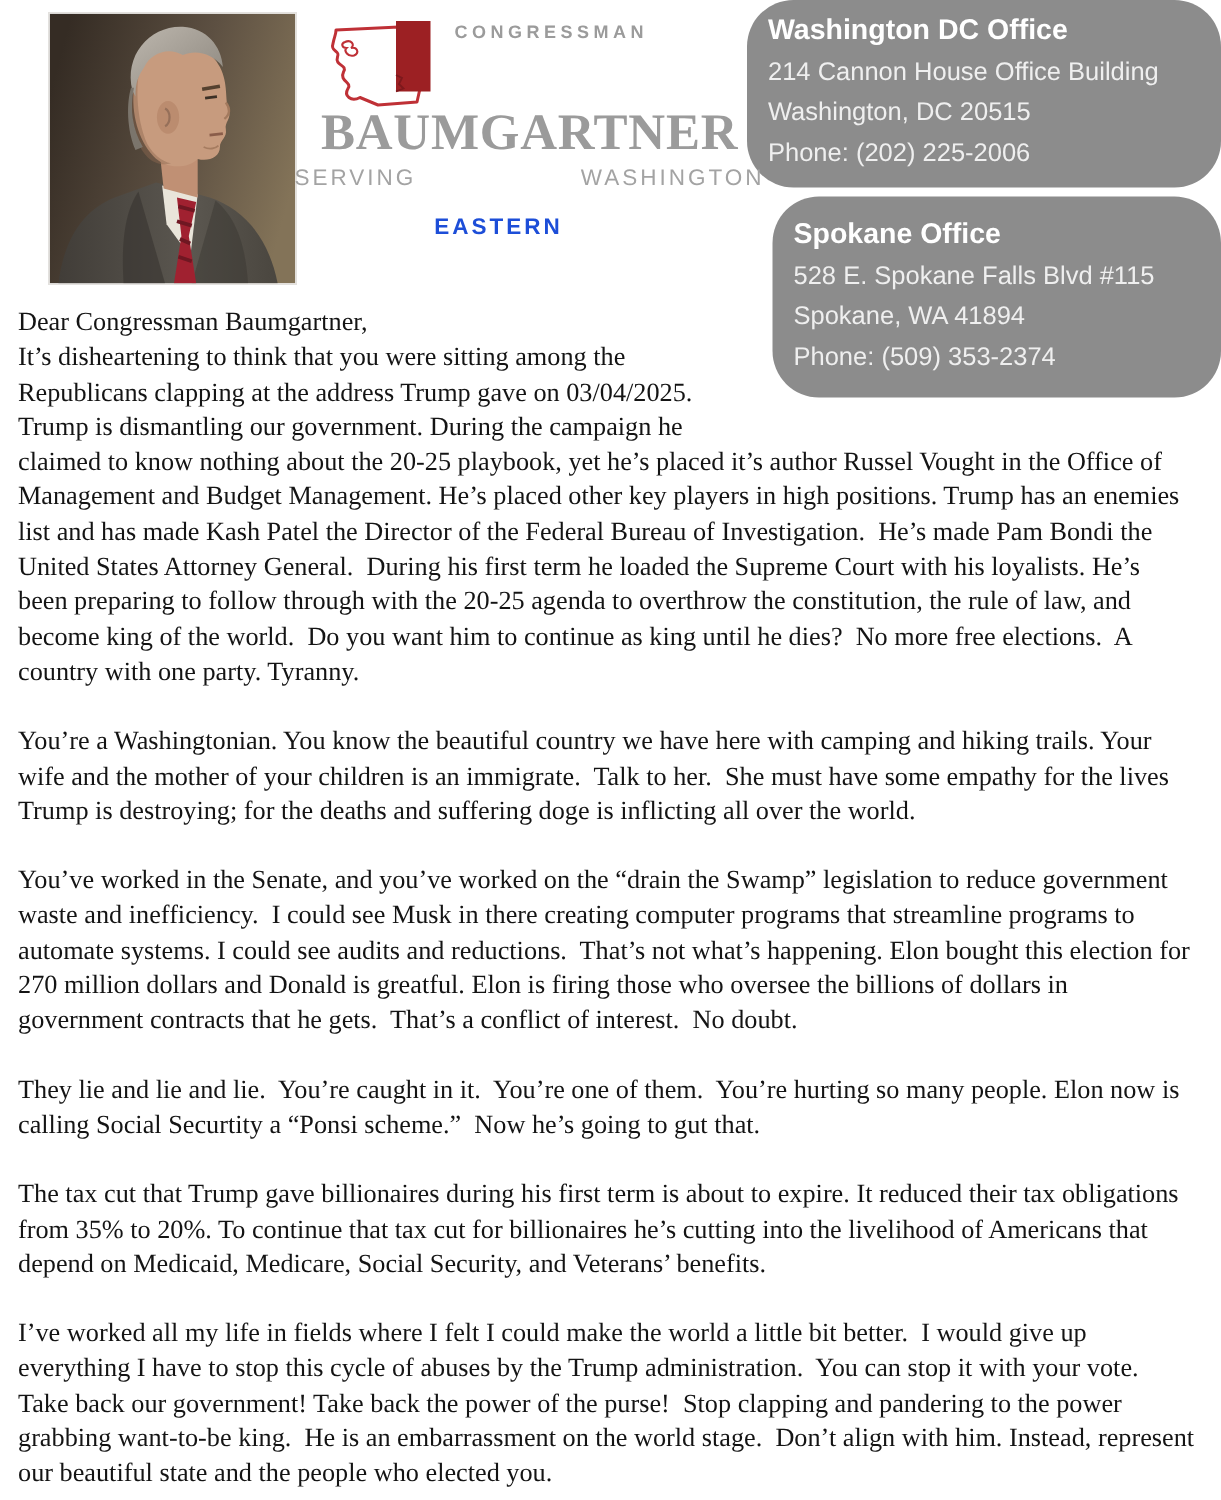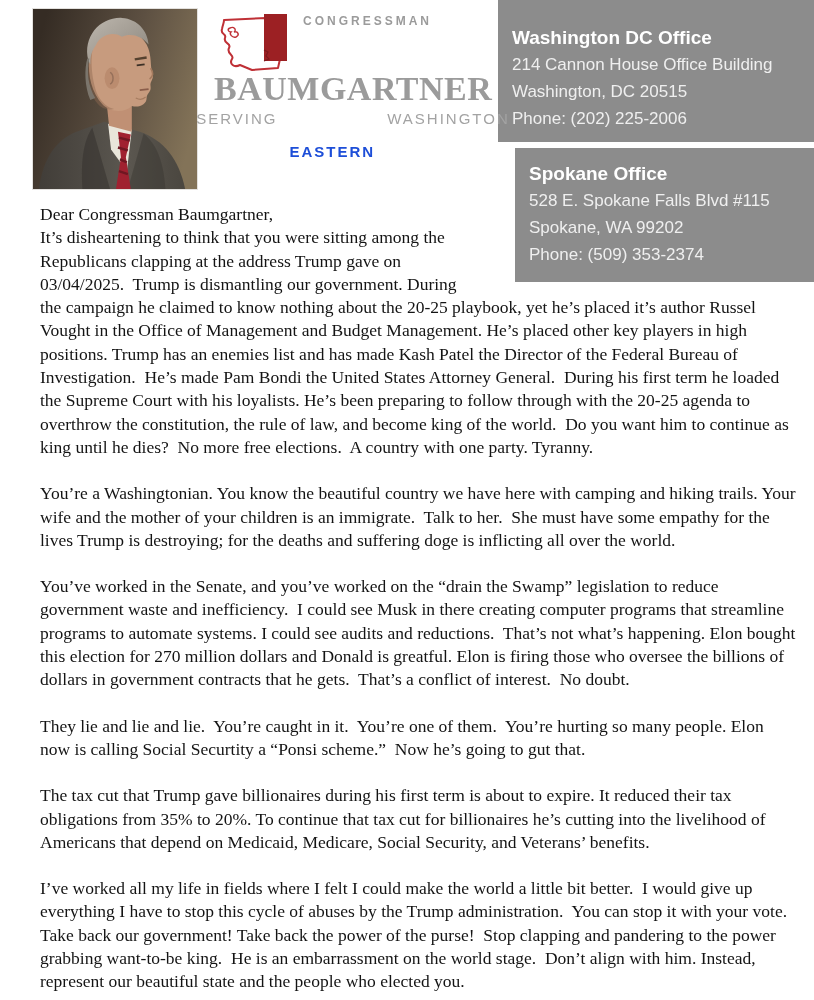--- a/index.html
+++ b/index.html
@@ -14,22 +14,23 @@
   
   .offices {
     float: right;
     width: 316px;
     margin-left: 18px;
     margin-bottom: 8px;
   }
   .office {
     background: #8c8c8c;
     color: #ffffff;
-    padding: 24px 14px 10px 14px;
+    padding: 7px 14px 10px 14px;
     font-family: "Liberation Sans", "DejaVu Sans", sans-serif;
+    border-radius: 31px;
   }
   .office.spokane { margin-top: 6px; padding-top: 12px; padding-bottom: 14px; margin-left: 17px; }
   .office-title { font-weight: bold; font-size: 19px; line-height: 27px; color: #ffffff; }
   .office-line { font-size: 17px; line-height: 27px; color: #efefef; }
 
   
   .masthead {
     display: flex;
     width: 480px;
     padding-left: 32px;
@@ -68,21 +69,21 @@
   .tagline {
     display: flex; justify-content: center; gap: 12px;
     font-size: 15px; letter-spacing: 2px; color: #a3a3a3;
     margin-top: 4px; white-space: nowrap;
   }
   .tagline .eastern { color: #1d4ed8; font-weight: bold; margin-top: 33px; }
 
   
   .letter {
     margin-top: 13px;
-    padding-left: 40px;
+    padding-left: 12px;
     padding-right: 17px;
     font-family: "Liberation Serif", "DejaVu Serif", serif;
     font-size: 17.5px;
     line-height: 23.3px;
     color: #141414;
   }
   .letter .salutation { white-space: pre-wrap; }
   .letter p { margin: 0 0 23px 0; white-space: pre-wrap; }
   .letter p:last-child { margin-bottom: 0; }
 </style>
@@ -94,21 +95,21 @@
   <aside class="offices">
     <div class="office dc">
       <div class="office-title">Washington DC Office</div>
       <div class="office-line">214 Cannon House Office Building</div>
       <div class="office-line">Washington, DC 20515</div>
       <div class="office-line">Phone: (202) 225-2006</div>
     </div>
     <div class="office spokane">
       <div class="office-title">Spokane Office</div>
       <div class="office-line">528 E. Spokane Falls Blvd #115</div>
-      <div class="office-line">Spokane, WA 99202</div>
+      <div class="office-line">Spokane, WA 41894</div>
       <div class="office-line">Phone: (509) 353-2374</div>
     </div>
   </aside>
 
   <header class="masthead">
     <div class="portrait">
       <svg viewBox="0 0 166 182" preserveAspectRatio="none">
         <defs>
           <linearGradient id="bgGrad" x1="0" y1="0.3" x2="1" y2="0.6">
             <stop offset="0" stop-color="#352c24"></stop>

